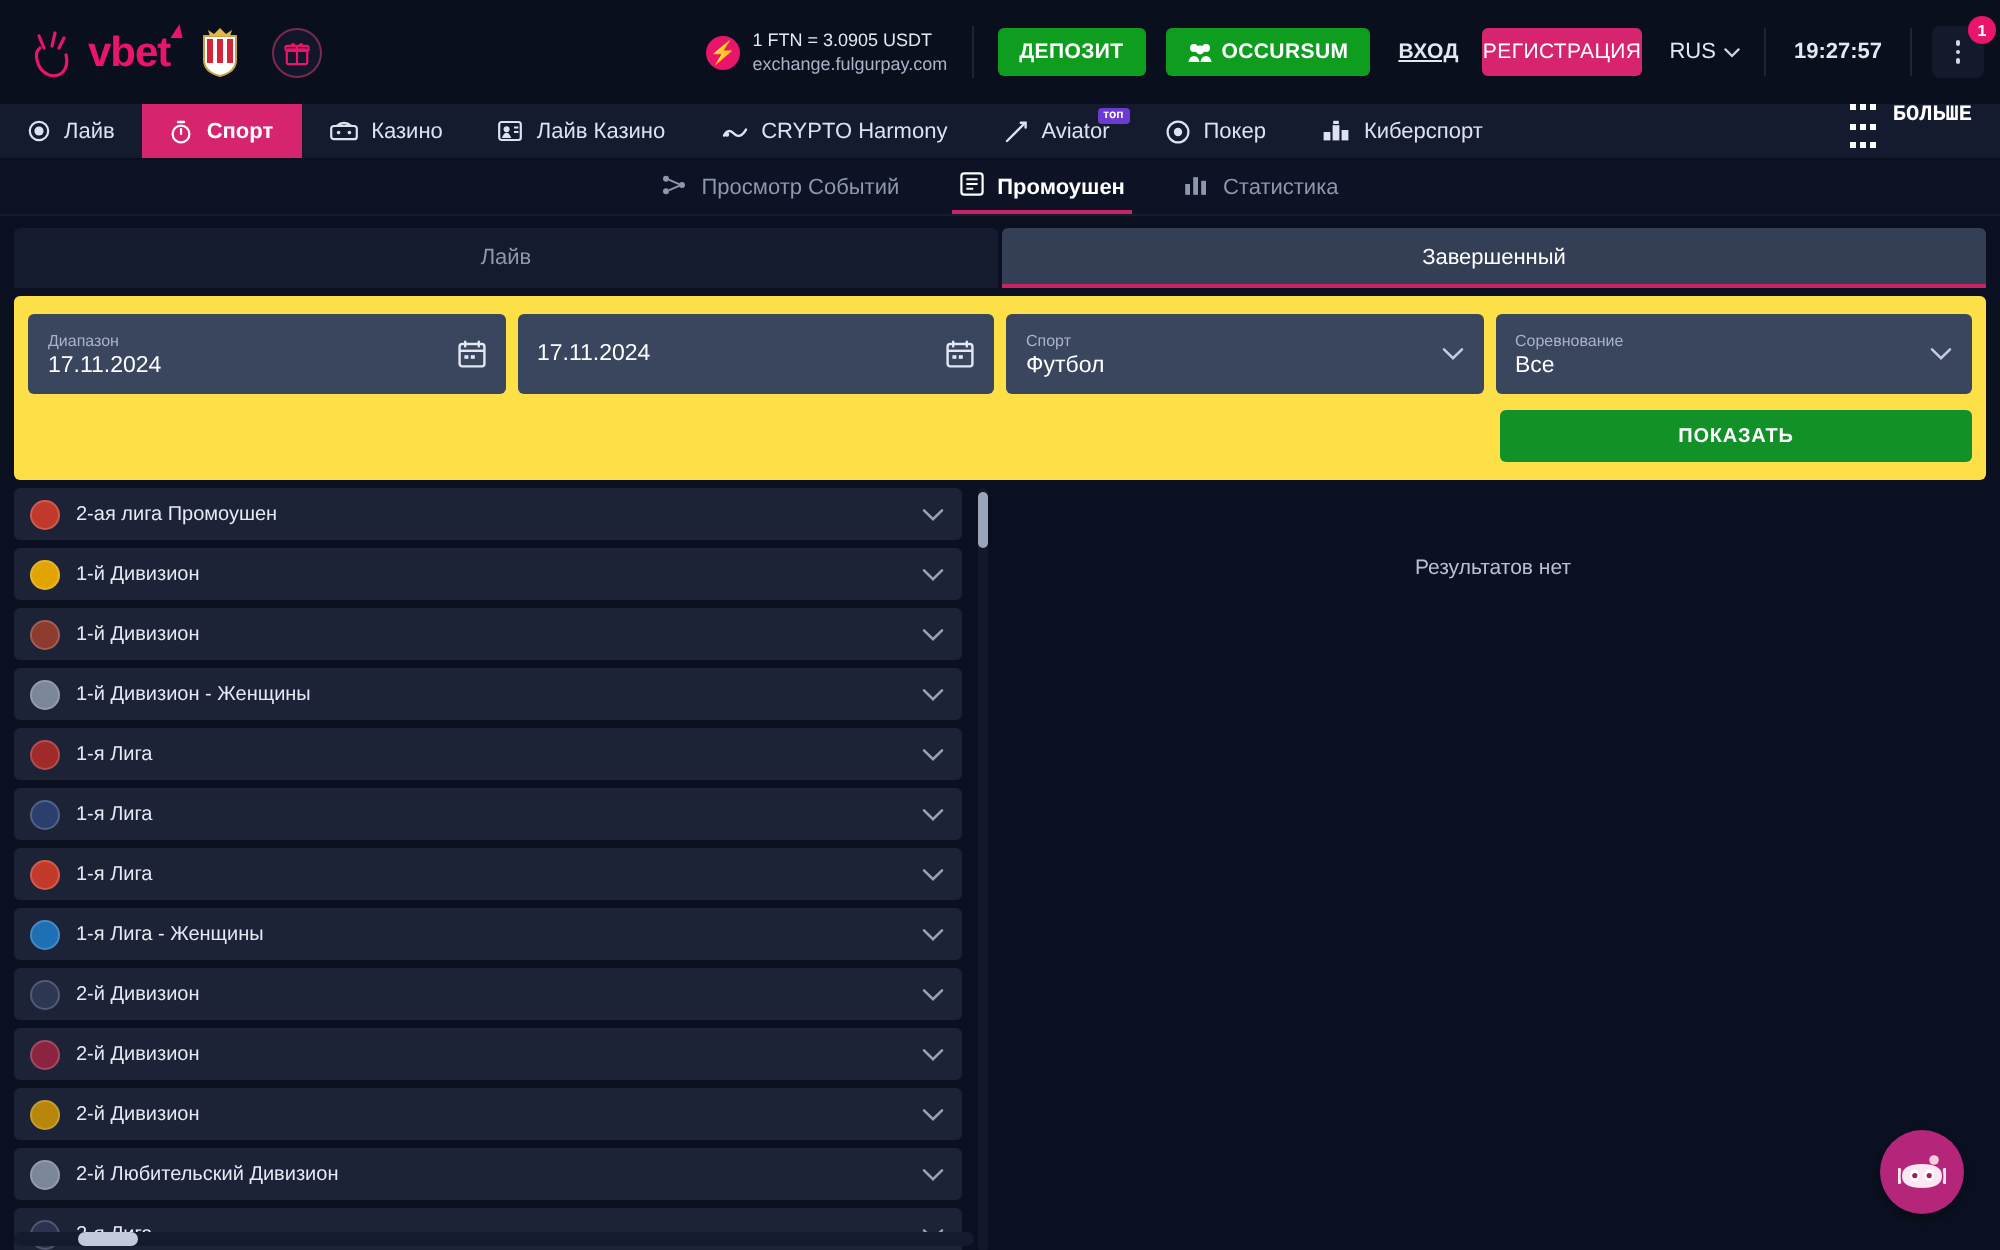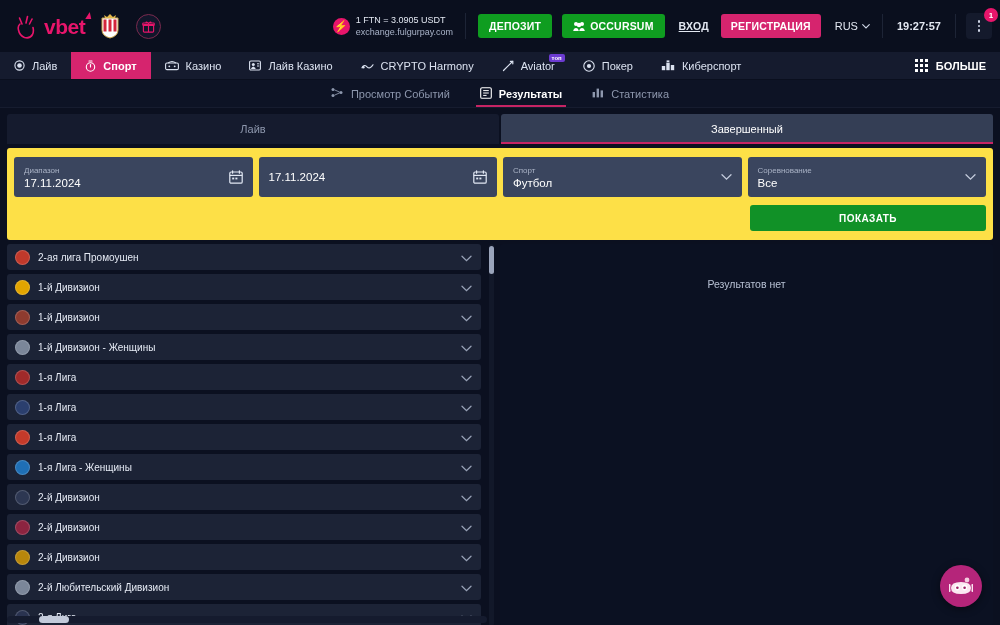--- a/index.html
+++ b/index.html
@@ -63,22 +63,22 @@
   .btn-occursum {
     background: #0f9d20; color: #fff; font-size: 10.5px; font-weight: bold;
     padding: 6px 11px; border-radius: 3px; margin-left: 10px;
     display: flex; align-items: center; gap: 5px; letter-spacing: .2px;
   }
   .btn-login {
     color: #e3e8f2; font-size: 10.5px; font-weight: bold;
     margin-left: 14px; text-decoration: underline; letter-spacing: .2px;
   }
   .btn-register {
-    background: #d6246e; color: #fff; font-size: 10.5px; font-weight: bold;
-    padding: 6px 10px; border-radius: 3px; margin-left: 12px; letter-spacing: .2px;
+    background: #d6246e; color: #fff; font-size: 10.5px; font-weight: normal;
+    padding: 6px 0; border-radius: 3px; margin-left: 12px; letter-spacing: .2px;
   }
   .lang-sel {
     display:flex; align-items:center; gap: 4px; font-size: 11px; color:#e3e8f2;
     font-weight: normal; margin-left: 14px; padding-right: 12px;
     border-right: 1px solid #1d2436; height: 24px;
   }
   .clock-box {
     font-size: 11px; color: #e3e8f2; font-weight: bold; padding: 0 14px;
     border-right: 1px solid #1d2436; height: 24px; display:flex; align-items:center;
   }
@@ -104,22 +104,22 @@
     font-size: 11px; color: #dbe2f0; white-space: nowrap; position: relative;
   }
   .nav-item.active { background: #d6246e; color: #fff; font-weight: bold; }
   .nav-item .ico { display:flex; align-items:center; }
   .topbadge {
     position:absolute; top: 2px; right: 4px;
     background: #6c3bd1; color: #fff; font-size: 6px; font-weight: bold;
     padding: 1px 3px; border-radius: 2px; line-height: 1;
   }
   .nav-more {
-    margin-left: auto; display:flex; align-items:center; gap:8px;
-    padding: 0 14px; font-size: 11px; font-weight: bold; color:#fff;
+    margin-left: auto; display:flex; gap:8px;
+    padding: 0 14px; font-size: 11px; font-weight: bold; color:#fff;font-family:Liberation Mono, monospace;
   }
   .grid9 { display: grid; grid-template-columns: repeat(3,3px); gap: 2px; }
   .grid9 i { width: 3px; height: 3px; background: #fff; display:block; }
 
   
   .subnav {
     height: 28px; background: #0d1striped; background: #0d1325;
     display:flex; align-items:stretch; justify-content:center; gap: 6px;
     border-bottom: 1px solid #161c2f;
   }
@@ -428,21 +428,21 @@
       <span>Просмотр Событий</span>
     </div>
 
     <div class="subnav-item active">
       <span>
         <svg width="12" height="12" viewBox="0 0 12 12">
             <rect x="0.7" y="0.7" width="10.6" height="10.6" rx="1.4" fill="none" stroke="#fff" stroke-width="1.1"></rect>
             <path d="M3.2 3.6 h5.6 M3.2 6 h5.6 M3.2 8.4 h3.4" stroke="#fff" stroke-width="1"></path>
           </svg>
       </span>
-      <span>Результаты</span>
+      <span>Промоушен</span>
     </div>
 
     <div class="subnav-item">
       <span>
         <svg width="12" height="11" viewBox="0 0 12 11">
             <rect x="0.6" y="5" width="2.4" height="5.4" fill="#8d97ad"></rect>
             <rect x="4.6" y="1.6" width="2.4" height="8.8" fill="#8d97ad"></rect>
             <rect x="8.6" y="3.4" width="2.4" height="7" fill="#8d97ad"></rect>
           </svg>
       </span>

